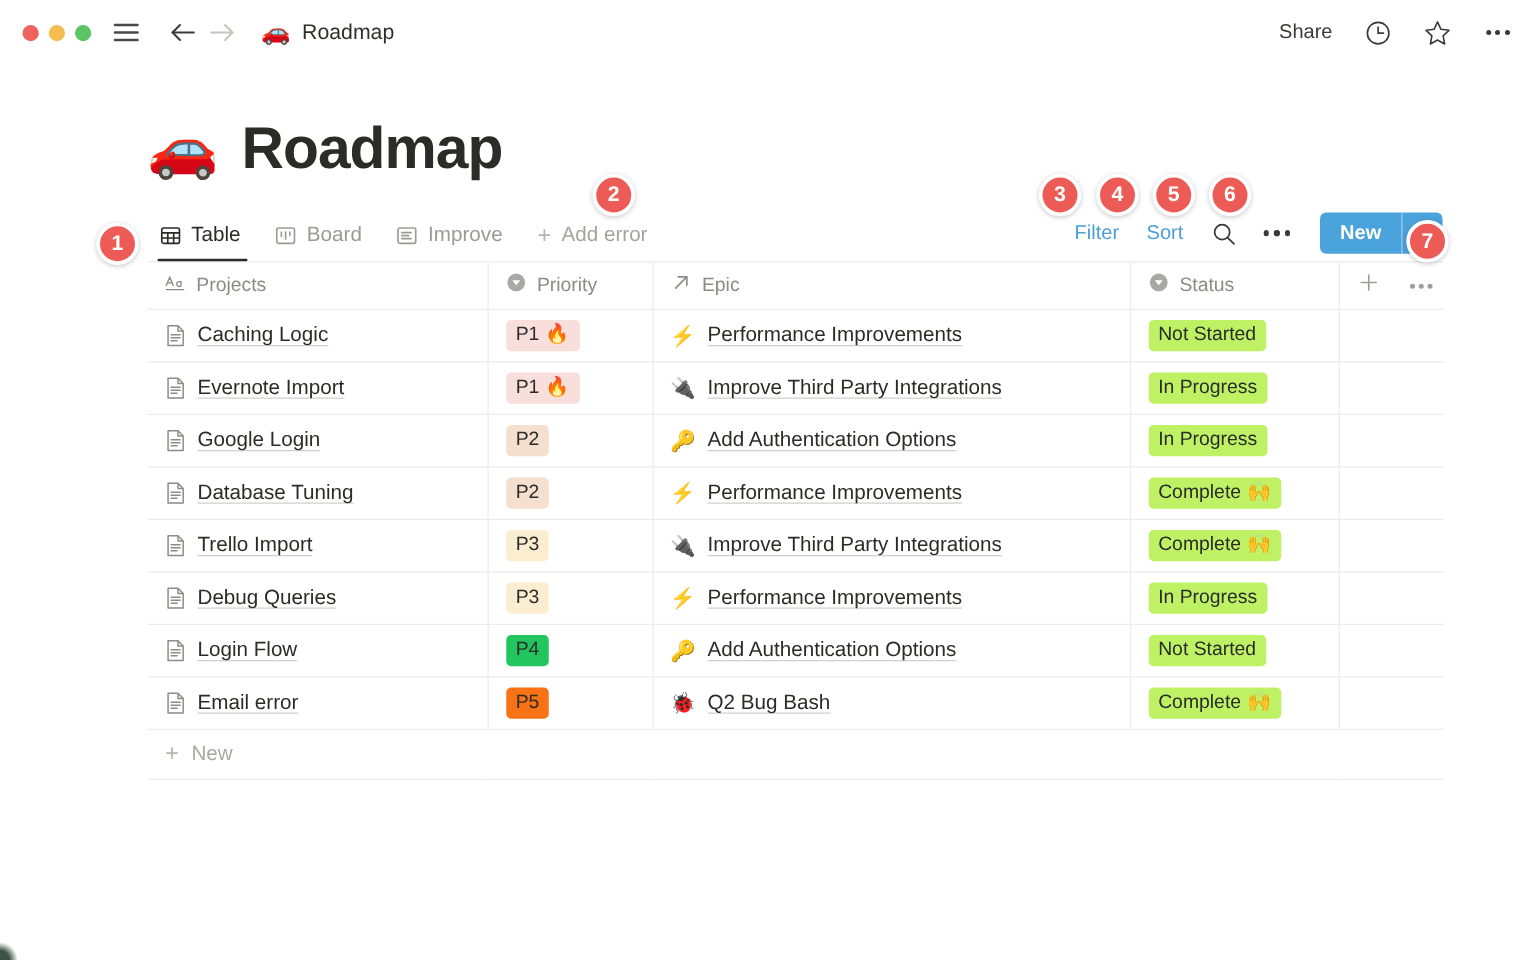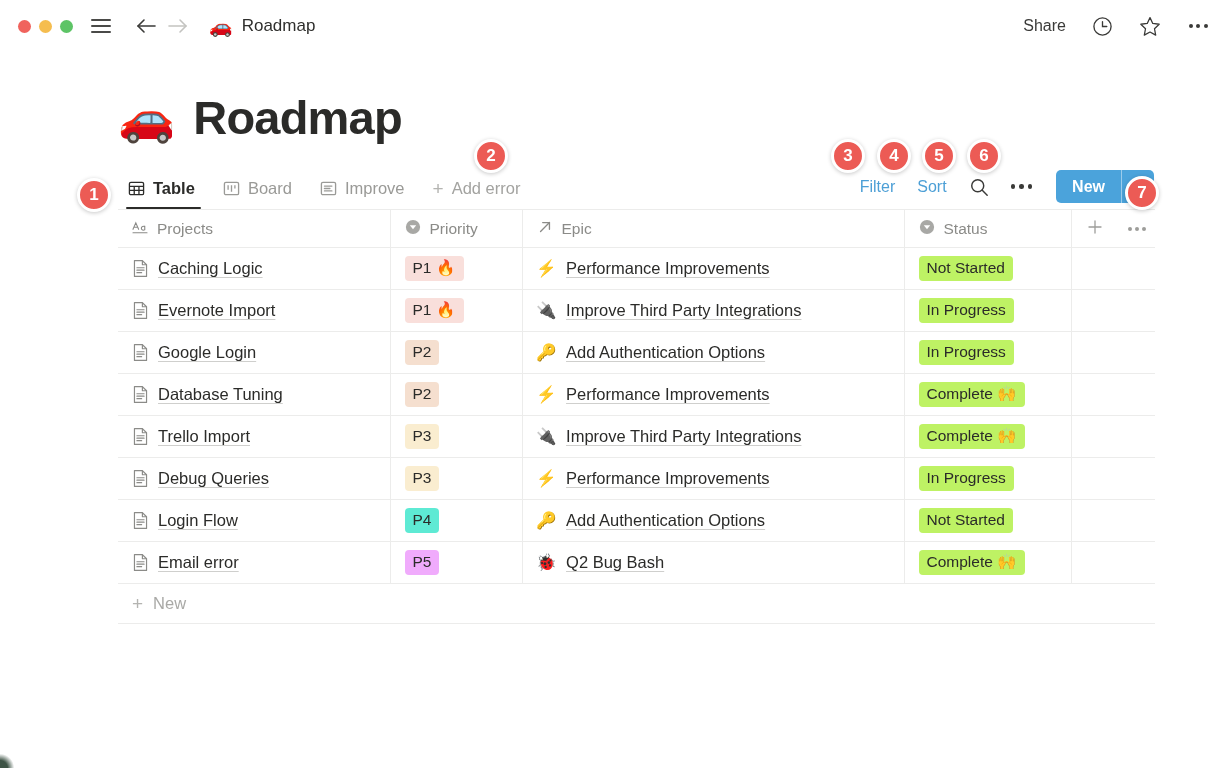--- a/index.html
+++ b/index.html
@@ -76,21 +76,21 @@
     height: 38px;
   }
   .tabs { display: flex; align-items: center; gap: 0; }
   .tab {
     display: flex; align-items: center; gap: 8px;
     padding: 0 14px 11px 14px;
     font-size: 16.5px; color: #9a9a97;
     cursor: pointer; position: relative;
   }
   .tab:first-child { padding-left: 10px; }
-  .tab.active { color: #2b2b29; font-weight: bold; }
+  .tab.active { color: #2b2b29; font-weight: normal; }
   .tab.active::after {
     content: ""; position: absolute; left: 8px; right: 8px; bottom: 0;
     height: 2.5px; background: #2b2b29; border-radius: 2px;
   }
   .tab .ticon { display: flex; align-items: center; }
   .addview {
     display: flex; align-items: center; gap: 8px;
     padding: 0 10px 11px 14px;
     font-size: 16.5px; color: #a3a3a0; cursor: pointer;
   }
@@ -142,22 +142,22 @@
   .pageicon { display: inline-flex; align-items: center; }
 
   .pill {
     display: inline-flex; align-items: center; gap: 5px;
     padding: 2.5px 8px; border-radius: 4px;
     font-size: 15.5px; color: #2b2b29; line-height: 1.35;
   }
   .pill-P1 { background: #F9DFDB; }
   .pill-P2 { background: #F5DFCF; }
   .pill-P3 { background: #FAEDD0; }
-  .pill-P4 { background: #5eead4; align-items: flex-end; }
-  .pill-P5 { background: #f0abfc; }
+  .pill-P4 { background: #22c55e; align-items: flex-end; }
+  .pill-P5 { background: #f97316; }
   .pill-status { background: #bef264; }
 
   .newrow td {
     height: 40px; padding-left: 14px;
     border-right: none; border-bottom: 1px solid #ececeb;
     color: #a9a9a6; font-size: 16.5px;
   }
   .newrow .cell-flex { gap: 10px; }
 
   .countbar {

